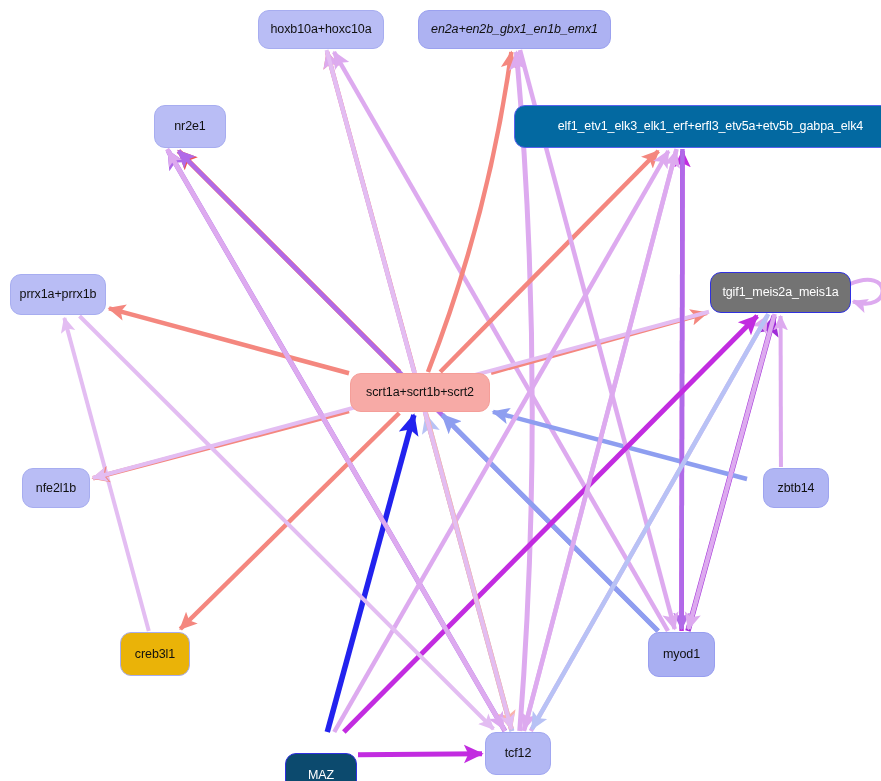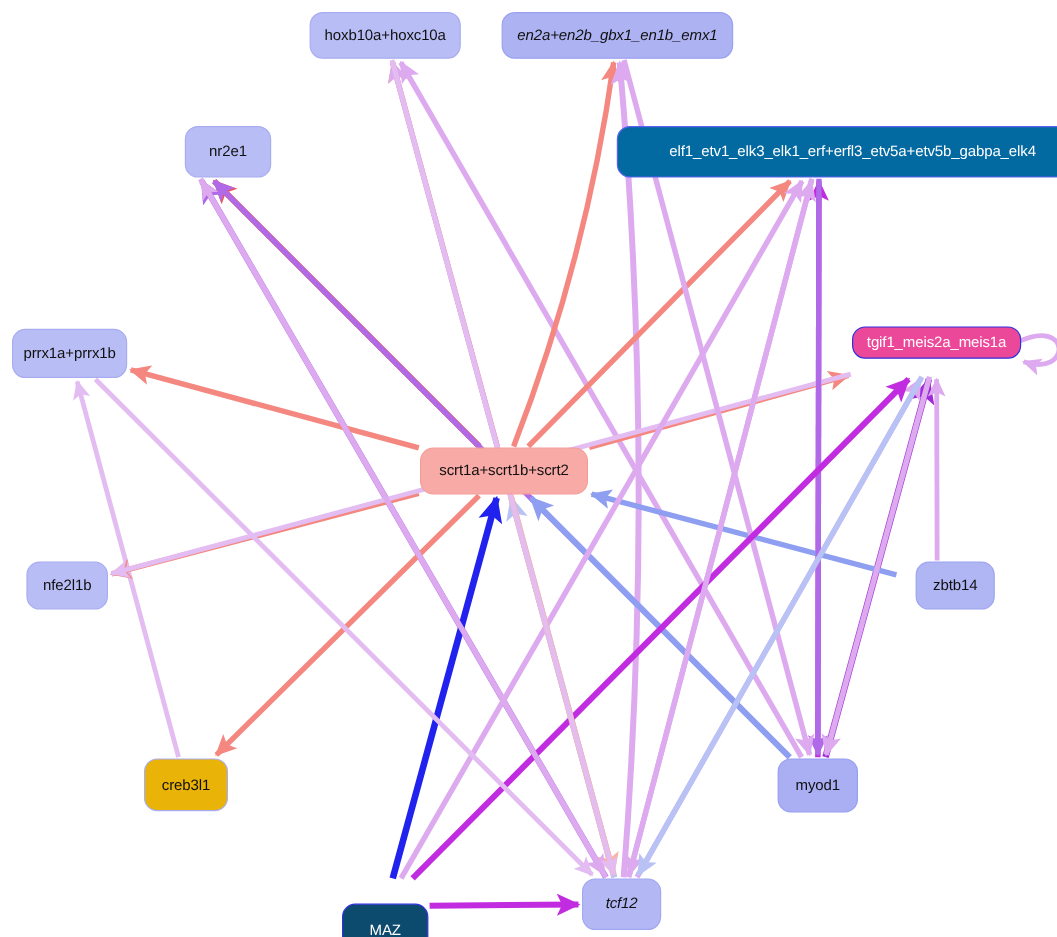--- a/index.html
+++ b/index.html
@@ -141,38 +141,38 @@
       </div>
       <div class="node" style="left: 118px; top: 105px; width: 72px; height: 43px; background: rgb(185, 189, 245); border: 1px solid rgb(167, 173, 240); color: rgb(16, 16, 16); margin-left: 36px;">
         <span class="node-label">nr2e1</span>
       </div>
       <div class="node" style="left: 514px; top: 105px; width: 393px; height: 43px; background: #0369a1; border: 1px solid rgb(90, 98, 238); color: rgb(255, 255, 255);">
         <span class="node-label">elf1_etv1_elk3_elk1_erf+erfl3_etv5a+etv5b_gabpa_elk4</span>
       </div>
       <div class="node" style="left: 10px; top: 274px; width: 96px; height: 41px; background: rgb(185, 189, 245); border: 1px solid rgb(167, 173, 240); color: rgb(16, 16, 16);">
         <span class="node-label">prrx1a+prrx1b</span>
       </div>
-      <div class="node" style="left: 710px; top: 272px; width: 141px; height: 27px; background: #ec4899; border: 1px solid rgb(48, 48, 224); color: rgb(255, 255, 255);">
+      <div class="node" style="left: 710px; top: 272px; width: 141px; height: 41px; background: #737373; border: 1px solid rgb(48, 48, 224); color: rgb(255, 255, 255);">
         <span class="node-label">tgif1_meis2a_meis1a</span>
       </div>
       <div class="node" style="left: 350px; top: 373px; width: 140px; height: 39px; background: rgb(247, 170, 166); border: 1px solid rgb(245, 158, 153); color: rgb(16, 16, 16);">
         <span class="node-label">scrt1a+scrt1b+scrt2</span>
       </div>
       <div class="node" style="left: 22px; top: 468px; width: 68px; height: 40px; background: rgb(185, 189, 245); border: 1px solid rgb(167, 173, 240); color: rgb(16, 16, 16);">
         <span class="node-label">nfe2l1b</span>
       </div>
       <div class="node" style="left: 748px; top: 468px; width: 66px; height: 40px; background: rgb(176, 181, 243); border: 1px solid rgb(158, 164, 240); color: rgb(16, 16, 16); margin-left: 15px;">
         <span class="node-label">zbtb14</span>
       </div>
       <div class="node" style="left: 120px; top: 632px; width: 70px; height: 44px; background: #eab308; border: 1px solid rgb(167, 173, 240); color: rgb(16, 16, 16);">
         <span class="node-label">creb3l1</span>
       </div>
       <div class="node" style="left: 648px; top: 632px; width: 67px; height: 45px; background: rgb(169, 175, 242); border: 1px solid rgb(152, 158, 240); color: rgb(16, 16, 16);">
         <span class="node-label">myod1</span>
       </div>
       <div class="node" style="left: 285px; top: 753px; width: 72px; height: 44px; background: #0c4a6e; border: 1px solid rgb(48, 48, 224); color: rgb(255, 255, 255);">
         <span class="node-label">MAZ</span>
       </div>
-      <div class="node" style="left: 485px; top: 732px; width: 66px; height: 43px; background: rgb(179, 184, 244); border: 1px solid rgb(161, 167, 241); color: rgb(16, 16, 16); font-style: italic;">
+      <div class="node" style="left: 485px; top: 732px; width: 66px; height: 43px; background: rgb(179, 184, 244); border: 1px solid rgb(161, 167, 241); color: rgb(16, 16, 16);">
         <span class="node-label">tcf12</span>
       </div>
     </div>
 </div>
 
 </body></html>

